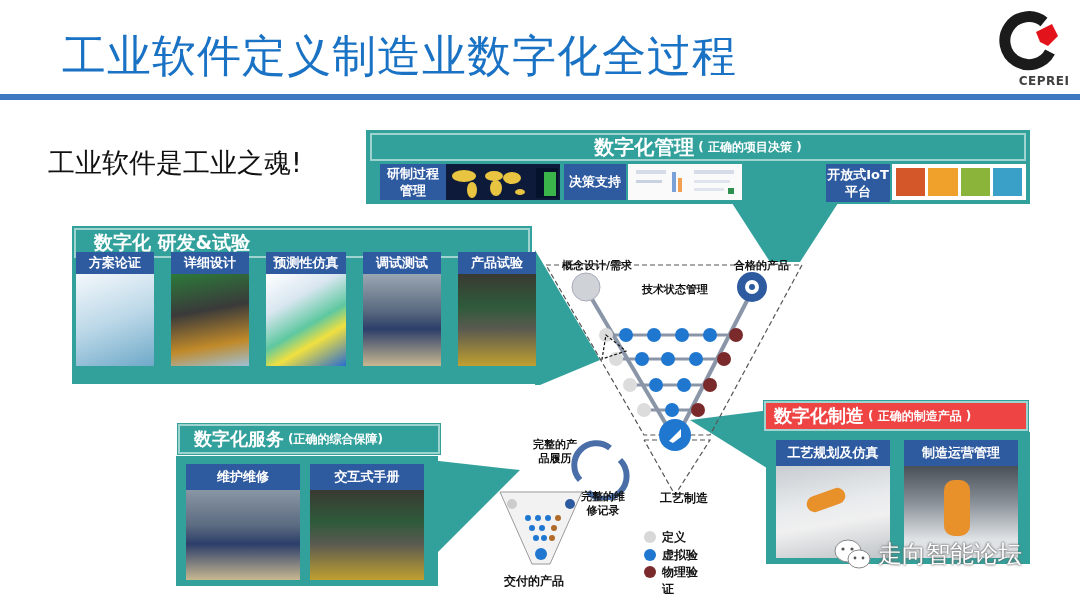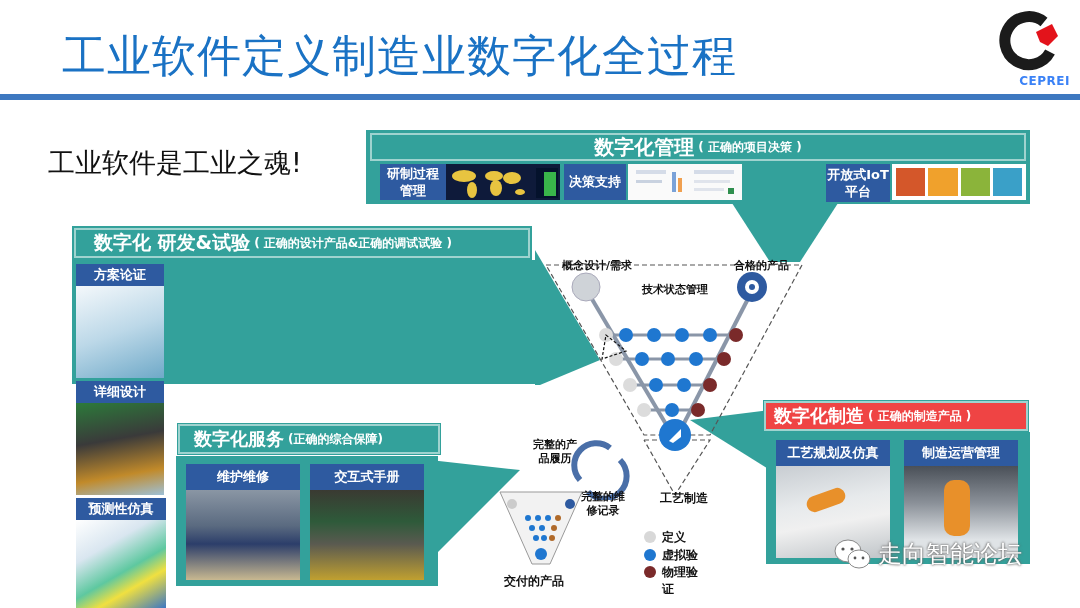--- a/index.html
+++ b/index.html
@@ -2,21 +2,21 @@
 <html><head>
 <meta charset="utf-8">
 <style>
   * { box-sizing: border-box; margin: 0; padding: 0; }
   html, body { width: 1080px; height: 608px; background: #ffffff; overflow: hidden; }
   body { position: relative; font-family: "DejaVu Sans", "Liberation Sans", sans-serif; }
   .abs { position: absolute; }
   .title { left: 62px; top: 26px; font-size: 44px; color: #1a72c4; letter-spacing: 1px; line-height: 60px; white-space: nowrap; }
   .rule { left: 0; top: 94px; width: 1080px; height: 6px; background: #3d78c0; }
   .logo { left: 996px; top: 8px; width: 72px; height: 84px; }
-  .logo-text { position: absolute; left: 2px; top: 66px; width: 72px; text-align: right; font-size: 12px; font-weight: bold; color: #3b82f6; letter-spacing: 0.5px; }
+  .logo-text { position: absolute; left: 12px; top: 66px; width: 72px; text-align: center; font-size: 12px; font-weight: bold; color: #404040; letter-spacing: 0.5px; }
   .slogan { left: 48px; top: 145px; font-size: 27px; color: #111; white-space: nowrap; }
 
   .teal { background: #33a19b; padding-left: 32px; }
   .hdr { color: #fff; font-weight: bold; white-space: nowrap; display: flex; align-items: center; }
   .hdr .sub { font-size: 12px; font-weight: bold; margin-left: 4px; }
   .box-border { border: 2px solid #9fd3cf; outline: 1px solid #33a19b; }
 
   .tile-label { background: #2e5aa0; color: #fff; font-weight: bold; font-size: 13px; text-align: center; line-height: 22px; white-space: nowrap; }
   .photo { overflow: hidden; }
 
@@ -95,34 +95,37 @@
     <div style="flex:1;background:#f0a12c;"></div>
     <div style="flex:1;background:#8bb43a;"></div>
     <div style="flex:1;background:#3aa0c8;"></div>
   </div>
 </div>
 
 <div class="abs teal" style="left:72px;top:226px;width:460px;height:36px;"></div>
 <div class="abs teal" style="left:72px;top:260px;width:466px;height:124px;"></div>
 <div class="abs hdr box-border" style="left:74px;top:228px;width:456px;height:30px;padding-left:18px;background:#33a19b;">
   <span style="font-size:19px;">数字化 研发&amp;试验</span>
-  <span class="sub">( 正确的设计产品&amp;正确的调试试验 )</span>
-</div>
-<div class="abs" style="left:76px;top:264px;width:460px;height:116px;display:flex;gap:3px;flex-direction:column;">
+</div>
+<div class="abs" style="left:76px;top:252px;width:460px;height:116px;display:flex;gap:17px;">
   <div style="width:88px;">
     <div class="tile-label">方案论证</div>
     <div class="photo" style="height:92px;background:linear-gradient(160deg,#f4f8fb 0%,#bcd8e8 50%,#6fa9c8 100%);"></div>
   </div>
   <div style="width:88px;">
     <div class="tile-label">详细设计</div>
     <div class="photo" style="height:92px;background:linear-gradient(170deg,#2c7a3a 0%,#3a3a3a 40%,#c18a2a 75%,#9ec0d6 100%);"></div>
   </div>
   <div style="width:90px;">
     <div class="tile-label">预测性仿真</div>
     <div class="photo" style="height:92px;background:linear-gradient(150deg,#ffffff 0%,#d9e6f0 30%,#5ec8a0 55%,#f0e040 70%,#2a6cd0 100%);"></div>
+  </div>
+  <div style="width:88px;">
+    <div class="tile-label">调试测试</div>
+    <div class="photo" style="height:92px;background:linear-gradient(180deg,#9aa6b2 0%,#5a6a80 40%,#2c3e6a 60%,#c8b890 100%);"></div>
   </div>
   <div style="width:88px;">
     <div class="tile-label">产品试验</div>
     <div class="photo" style="height:92px;background:linear-gradient(180deg,#3a3a32 0%,#2e5a3a 35%,#5a5a50 60%,#c0a030 100%);"></div>
   </div>
 </div>
 
 <svg class="abs" style="left:540px;top:255px" width="270" height="240">
   <polyline points="6,10 262,10 170,180 104,180 6,10" fill="none" stroke="#555" stroke-width="1.2" stroke-dasharray="5,3"></polyline>
   <polyline points="104,185 170,185 135,240 104,185" fill="none" stroke="#555" stroke-width="1.2" stroke-dasharray="5,3"></polyline>

